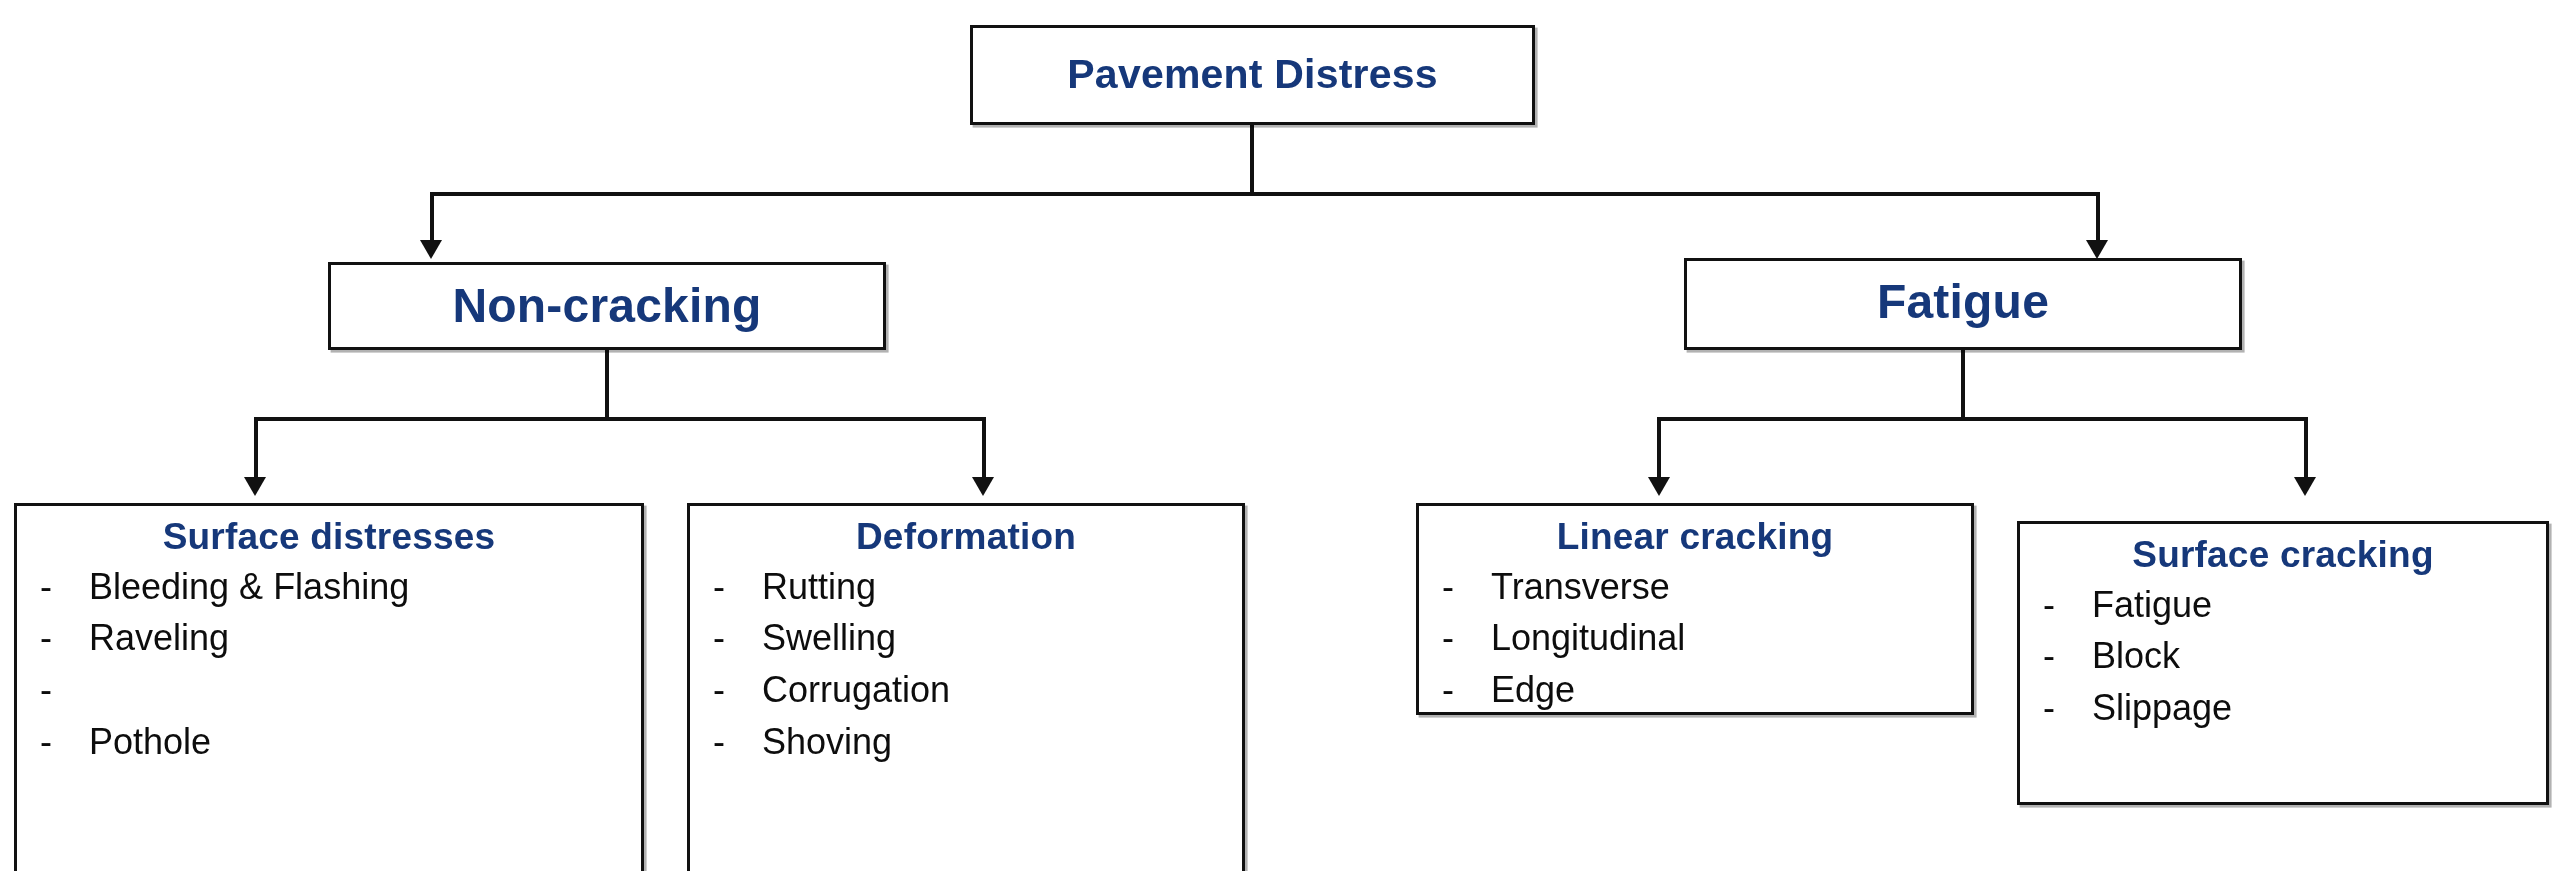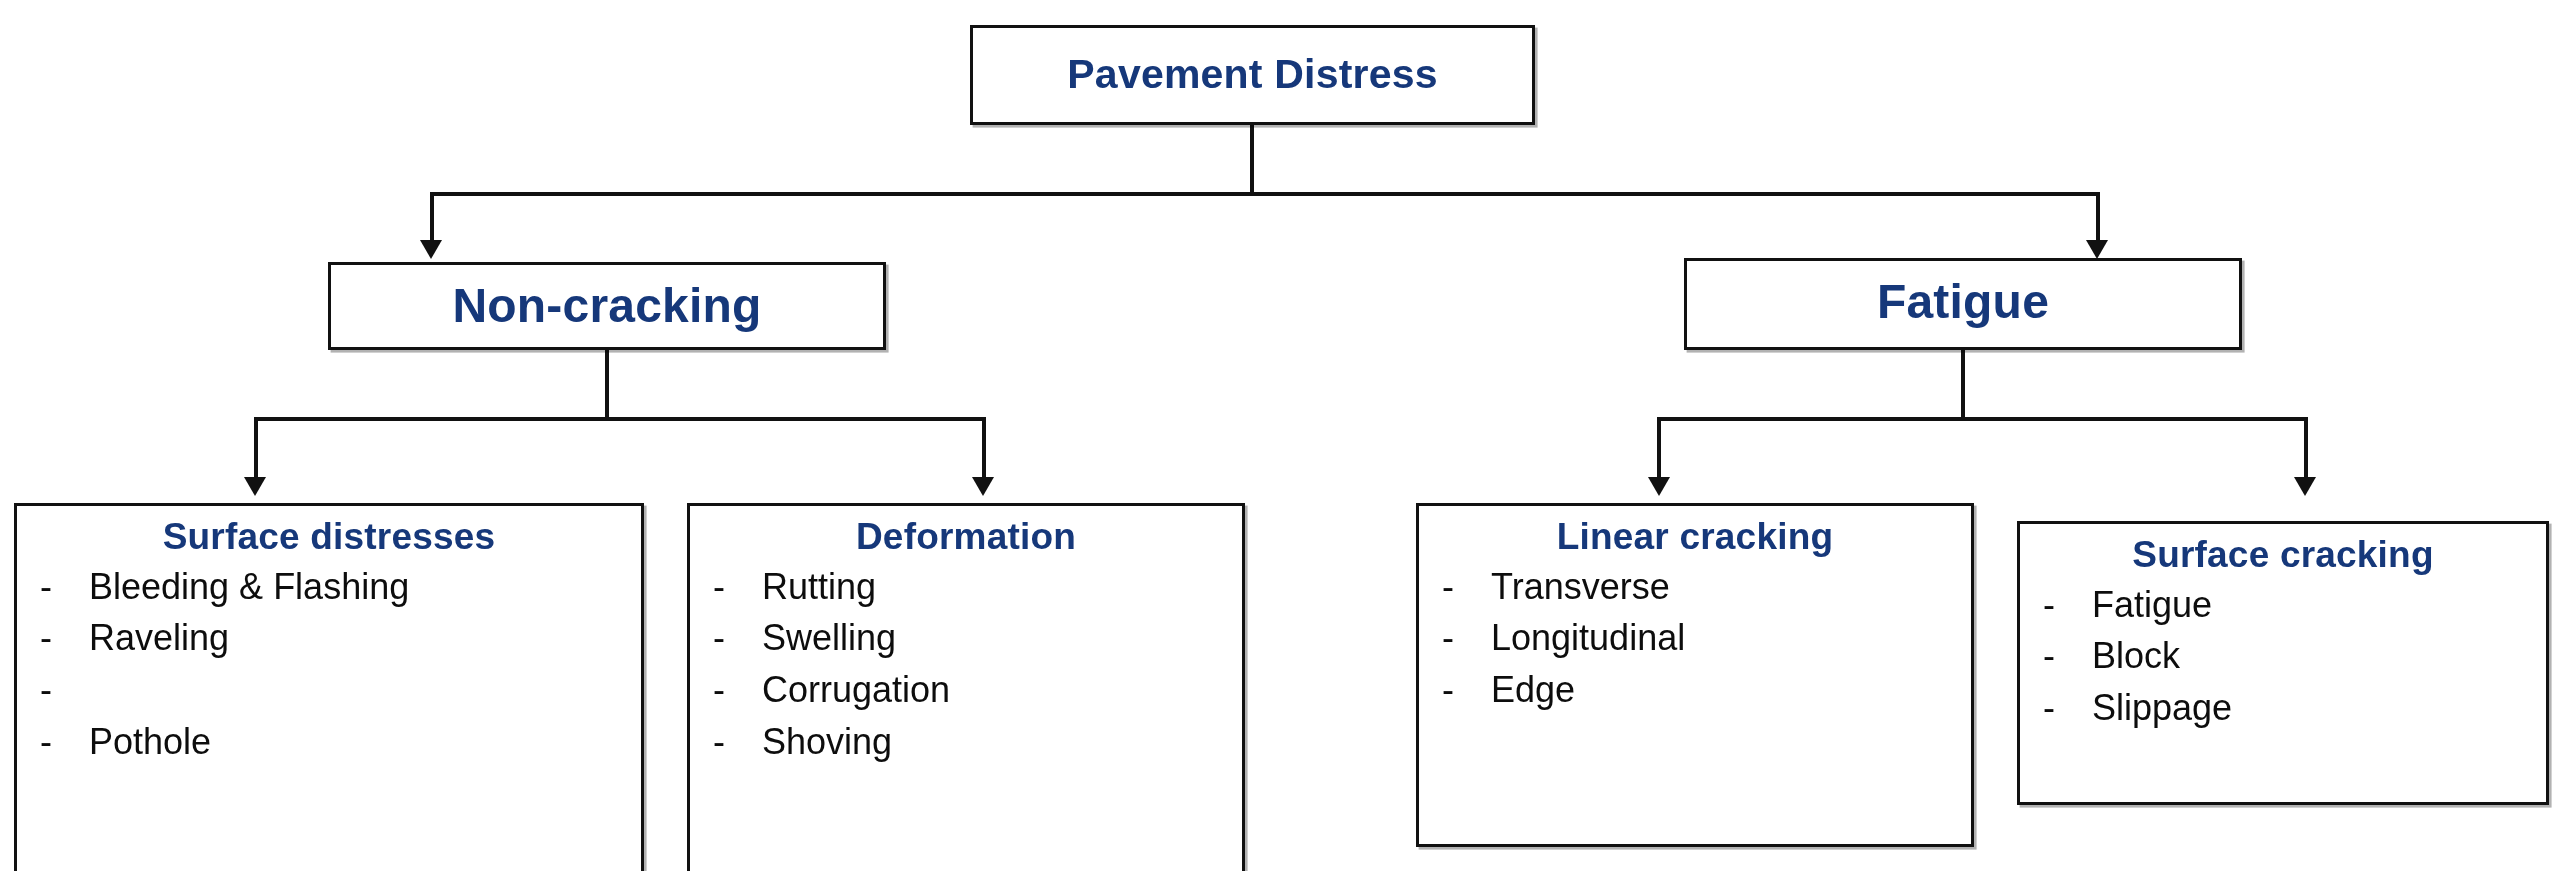--- a/index.html
+++ b/index.html
@@ -155,21 +155,21 @@
         <span class="item-dash">-</span>
         <span class="item-label">Corrugation</span>
       </li>
       <li class="item-row">
         <span class="item-dash">-</span>
         <span class="item-label">Shoving</span>
       </li>
     </ul>
   </div>
 
-  <div class="node leaf" style="left:1416px; top:487px; width:558px; height:344px;">
+  <div class="node leaf" style="left:1416px; top:487px; width:558px; height:212px;">
     <div class="node-title">Linear cracking</div>
     <ul class="item-list">
       <li class="item-row">
         <span class="item-dash">-</span>
         <span class="item-label">Transverse</span>
       </li>
       <li class="item-row">
         <span class="item-dash">-</span>
         <span class="item-label">Longitudinal</span>
       </li>

